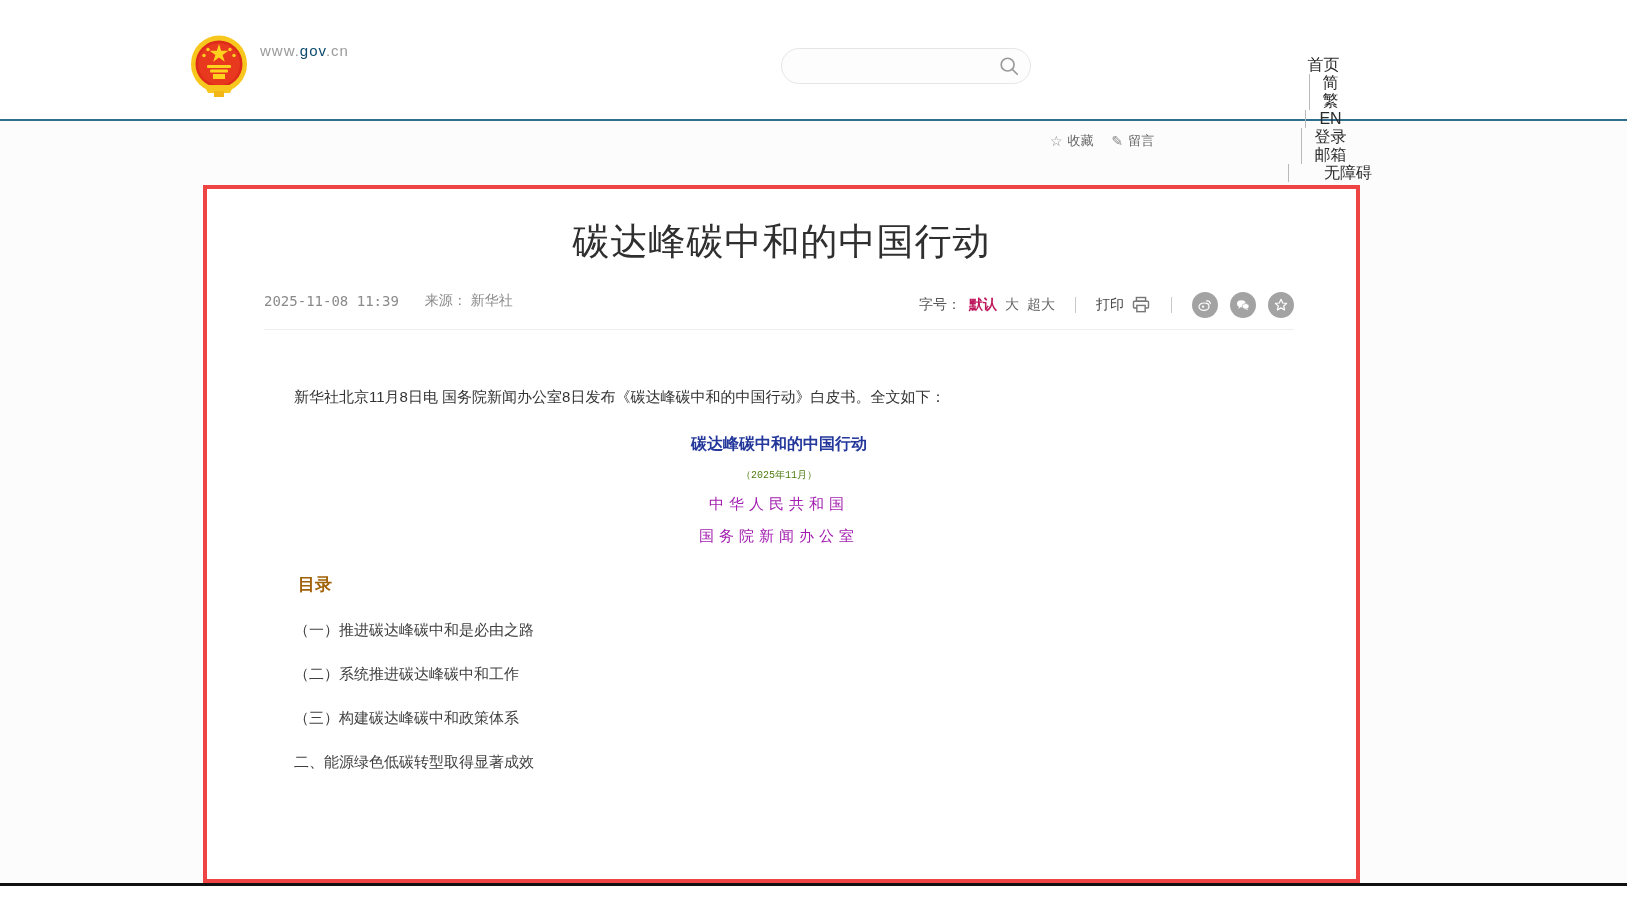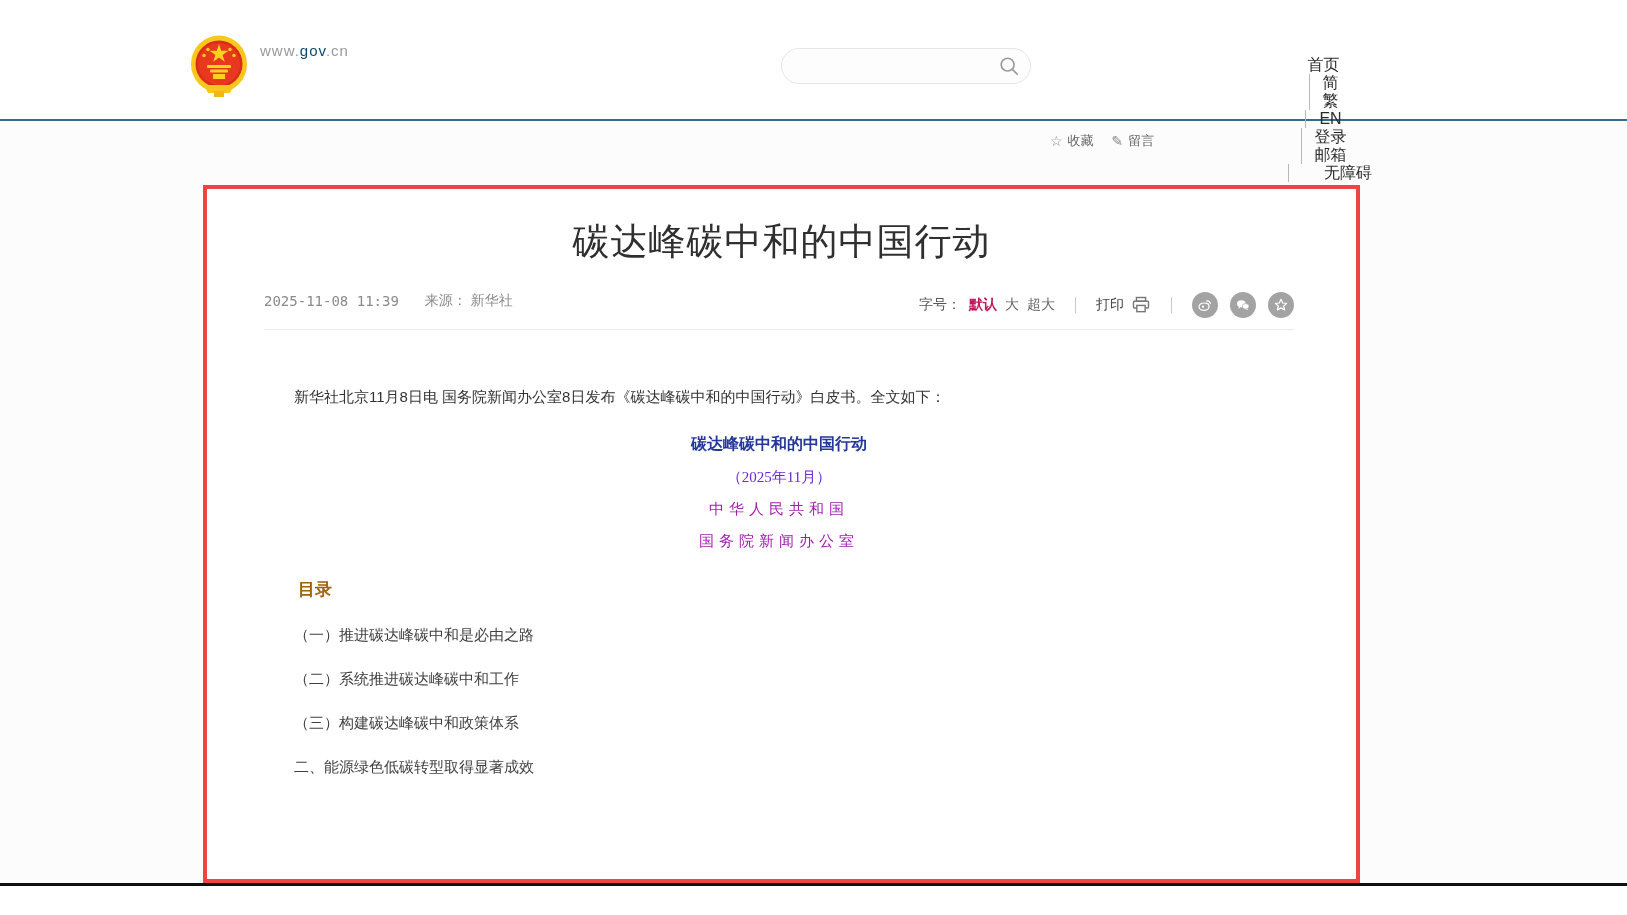--- a/index.html
+++ b/index.html
@@ -88,22 +88,22 @@
 
   .article-body {
     position:absolute; top:196px; left:57px; right:62px;
     font-size:15px; color:#333;
   }
   .indent { text-indent:2em; }
   .intro { line-height:24px; }
 
   .doc-head { text-align:center; }
   .doc-title { margin-top:25px; font-size:16px; font-weight:bold; color:#24379b; }
-  .doc-date  { margin-top:13px; font-size:15px; color:#6d28d9;
-               font-family:Liberation Serif, serif; }
+  .doc-date  { margin-top:13px; font-size:10px; color:#4d7c0f;
+               font-family:Liberation Mono, monospace; }
   .doc-org   { margin-top:13px; font-size:15px; color:#a21caf; letter-spacing:5px;
                font-family:"DejaVu Serif","Liberation Serif",serif; }
 
   .toc-heading { margin-top:27px; font-size:17px; font-weight:bold; color:#a16207; }
   .toc-list { list-style:none; }
   .toc-list li { margin-top:24px; line-height:20px; color:#404040; }
 
   
   .bottom-line { position:absolute; left:0; top:883px; width:100%; height:3px; background:#111; }
   .bottom-strip { position:absolute; left:0; top:886px; width:100%; height:29px; background:#ffffff; }

